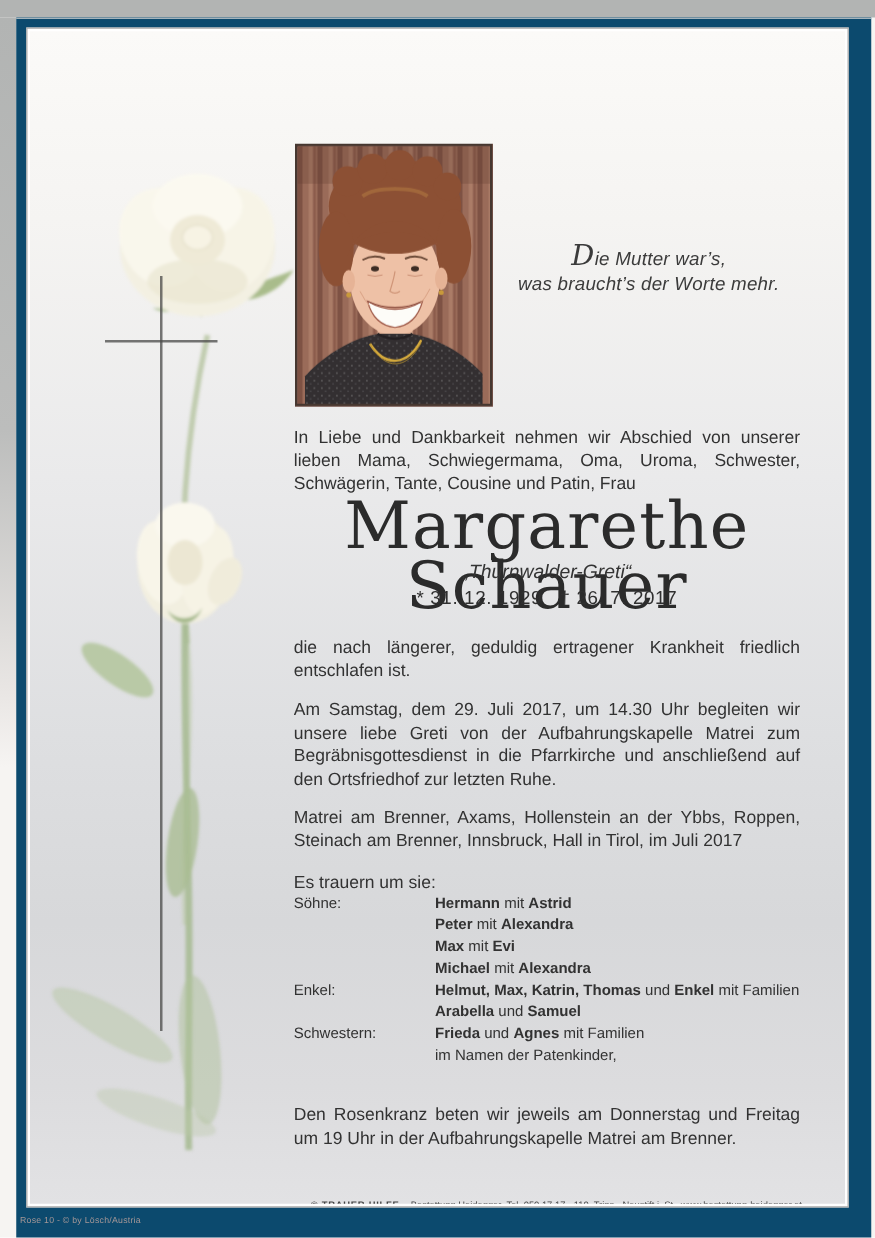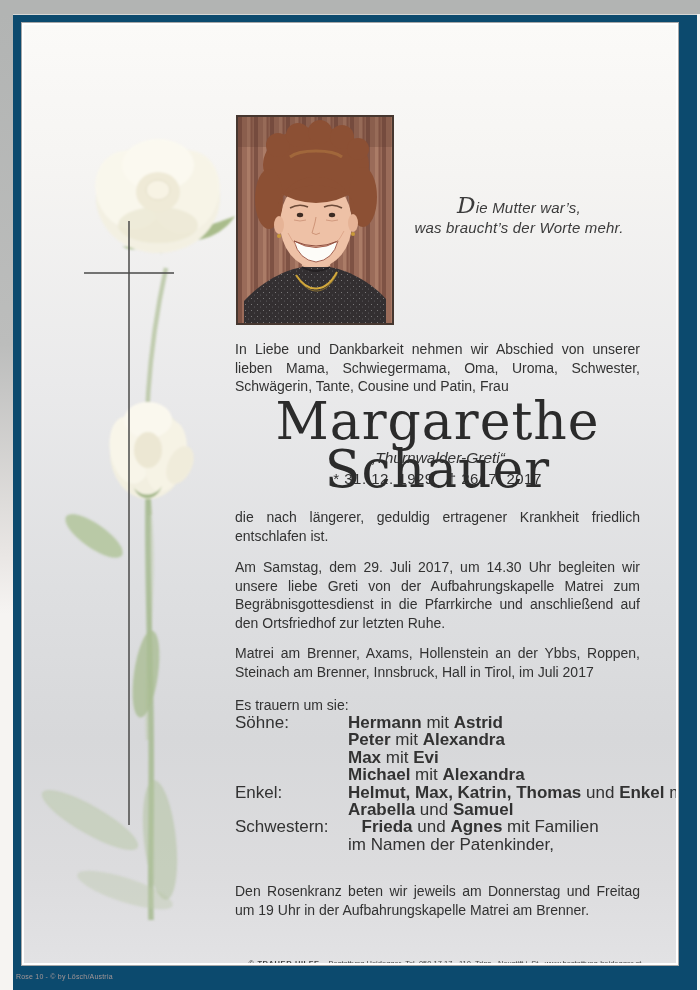--- a/index.html
+++ b/index.html
@@ -39,21 +39,21 @@
   .name{top:372px;text-align:center;font-family:"DejaVu Serif",serif;
     font-size:52px;line-height:48px;letter-spacing:1px;color:#2b2b2b;width:405px;}
   .nick{top:424px;text-align:center;font-size:15.5px;color:#333;font-style:italic;}
   .dates{top:445px;text-align:center;font-size:15px;color:#303030;letter-spacing:.5px;}
   .dates .death{margin-left:14px;}
   .p2{top:483px;}
   .p3{top:533px;}
   .p4{top:619px;}
   .mhead{top:671px;}
   .mourners{top:689px;width:440px;}
-  .mrow{display:flex;font-size:17px;line-height:17.4px;}
+  .mrow{display:flex;font-size:12px;line-height:17.4px;}
   .mlabel{flex:0 0 80px;white-space:nowrap;}
   .mvalue{white-space:nowrap;padding-left:33px;}
   .mvalue b{font-weight:bold;}
   .rosary{top:857px;}
   .footerline{top:930px;left:201px;width:440px;display:flex;justify-content:center;
     align-items:baseline;gap:9px;font-size:7.5px;color:#3f3f3f;white-space:pre;}
   .brand{font-weight:bold;letter-spacing:.6px;}
   
   .credit{position:absolute;left:3px;top:959px;font-size:7px;color:#a59797;letter-spacing:.2px;}
 </style>

